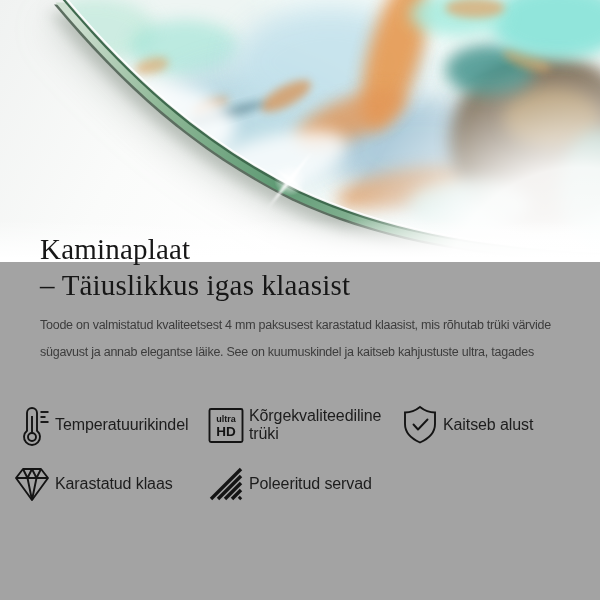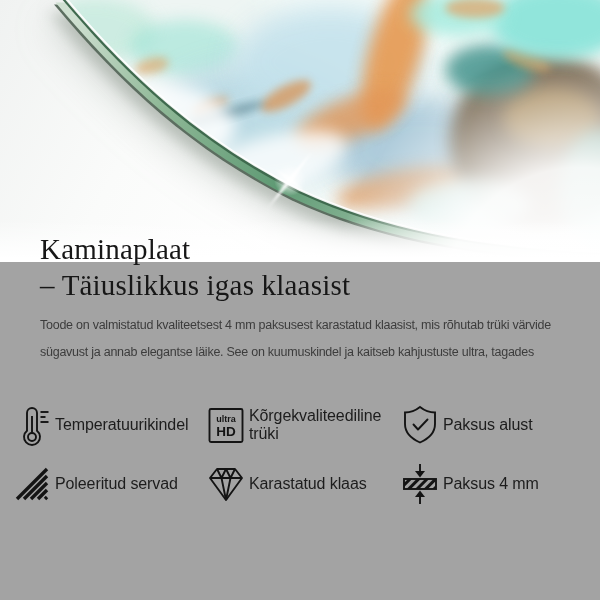--- a/index.html
+++ b/index.html
@@ -182,60 +182,43 @@
       <span class="flabel">Kõrgekvaliteediline trüki</span>
     </div>
 
     <div class="feature">
       <span class="ficon">
         <svg width="46" height="46" viewBox="-23 -23 46 46">
           <path class="ic" stroke-width="2.1" d="M0,-18 C5,-14 10.5,-12.5 15,-12.5 L15,-1 C15,8 9,13.5 0,17.5 C-9,13.5 -15,8 -15,-1 L-15,-12.5 C-10.5,-12.5 -5,-14 0,-18 Z"></path>
           <path class="ic" stroke-width="2.1" stroke-linecap="round" stroke-linejoin="round" d="M-6.5,-0.5 L-2,4.5 L7.5,-5.5"></path>
         </svg>
       </span>
-      <span class="flabel">Paksus alust</span>
+      <span class="flabel">Kaitseb alust</span>
+    </div>
+
+    <div class="feature">
+      <span class="ficon">
+        <svg width="46" height="46" viewBox="-23 -23 46 46">
+          <path class="ic" stroke-width="1.8" stroke-linejoin="round" d="M-16,-6 L-9,-15 L9,-15 L16,-6 L0,16 Z"></path>
+          <path class="ic" stroke-width="1.6" stroke-linejoin="round" d="M-16,-6 L16,-6 M-9,-15 L-4.5,-6 L0,-15 L4.5,-6 L9,-15 M-4.5,-6 L0,16 M4.5,-6 L0,16"></path>
+        </svg>
+      </span>
+      <span class="flabel">Karastatud klaas</span>
     </div>
 
     <div class="feature">
       <span class="ficon">
         <svg width="46" height="46" viewBox="-23 -23 46 46">
           <g stroke="#141414" stroke-width="3.4">
             <line x1="-15" y1="15" x2="15" y2="-15"></line>
             <line x1="-8" y1="15" x2="15" y2="-8"></line>
             <line x1="-1" y1="15" x2="15" y2="-1"></line>
             <line x1="6" y1="15" x2="15" y2="6"></line>
             <line x1="13" y1="15" x2="15" y2="13"></line>
           </g>
         </svg>
       </span>
       <span class="flabel">Poleeritud servad</span>
     </div>
 
-    <div class="feature">
-      <span class="ficon">
-        <svg width="46" height="46" viewBox="-23 -23 46 46">
-          <path class="ic" stroke-width="1.8" stroke-linejoin="round" d="M-16,-6 L-9,-15 L9,-15 L16,-6 L0,16 Z"></path>
-          <path class="ic" stroke-width="1.6" stroke-linejoin="round" d="M-16,-6 L16,-6 M-9,-15 L-4.5,-6 L0,-15 L4.5,-6 L9,-15 M-4.5,-6 L0,16 M4.5,-6 L0,16"></path>
-        </svg>
-      </span>
-      <span class="flabel">Karastatud klaas</span>
-    </div>
-
-    <div class="feature">
-      <span class="ficon">
-        <svg width="46" height="46" viewBox="-23 -23 46 46">
-          <defs>
-            <pattern id="hatchP" patternUnits="userSpaceOnUse" width="6" height="6" patternTransform="rotate(45)">
-              <rect width="3" height="6" fill="#141414"></rect>
-            </pattern>
-          </defs>
-          <rect x="-16" y="-5" width="32" height="10" fill="url(#hatchP)" stroke="#141414" stroke-width="1.9"></rect>
-          <line class="ic" x1="0" y1="-20" x2="0" y2="-13" stroke-width="2.4"></line>
-          <polygon class="ic-fill" points="-5,-13 5,-13 0,-6.5"></polygon>
-          <line class="ic" x1="0" y1="20" x2="0" y2="13" stroke-width="2.4"></line>
-          <polygon class="ic-fill" points="-5,13 5,13 0,6.5"></polygon>
-        </svg>
-      </span>
-      <span class="flabel">Paksus 4 mm</span>
-    </div>
 
   </div>
 </div>
 
 </body></html>

